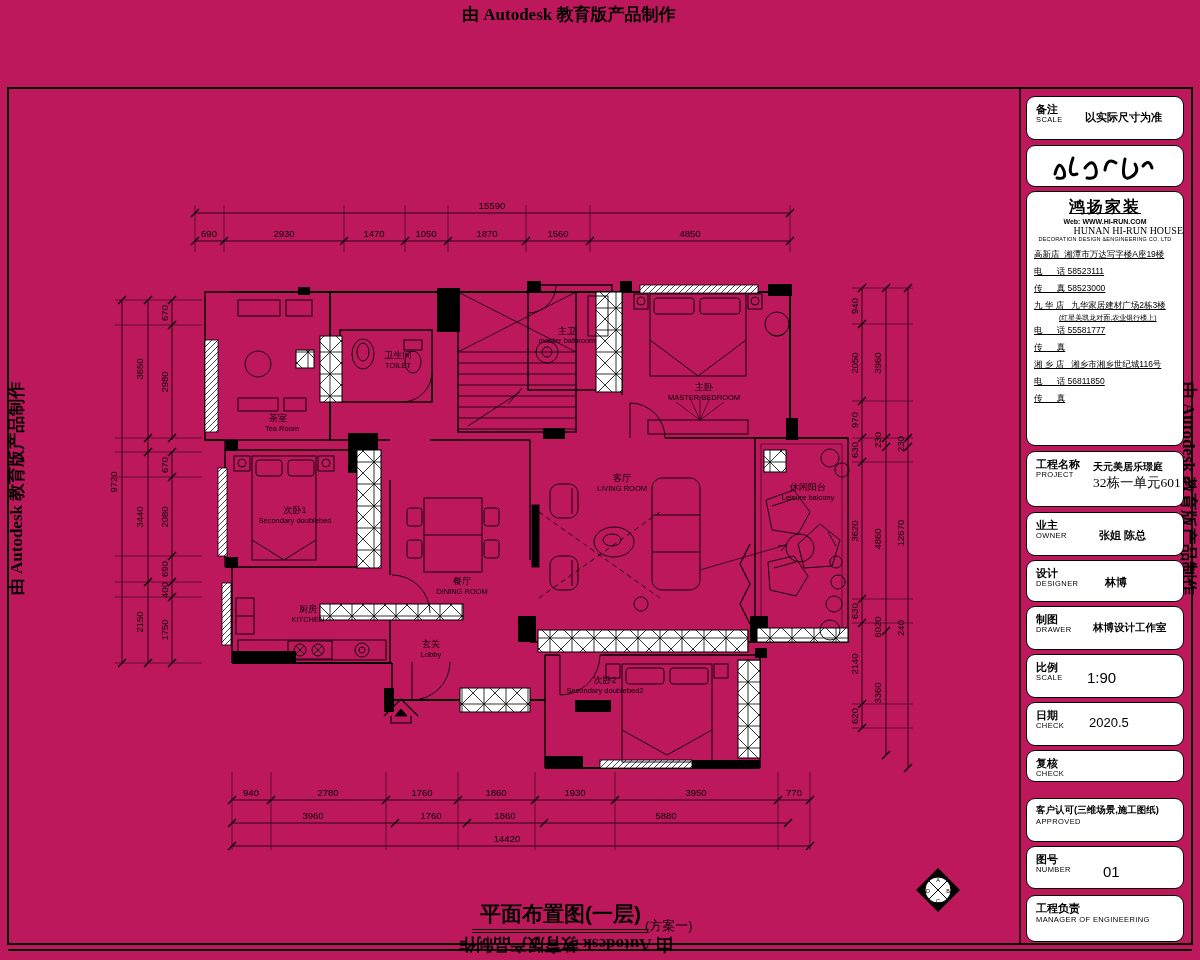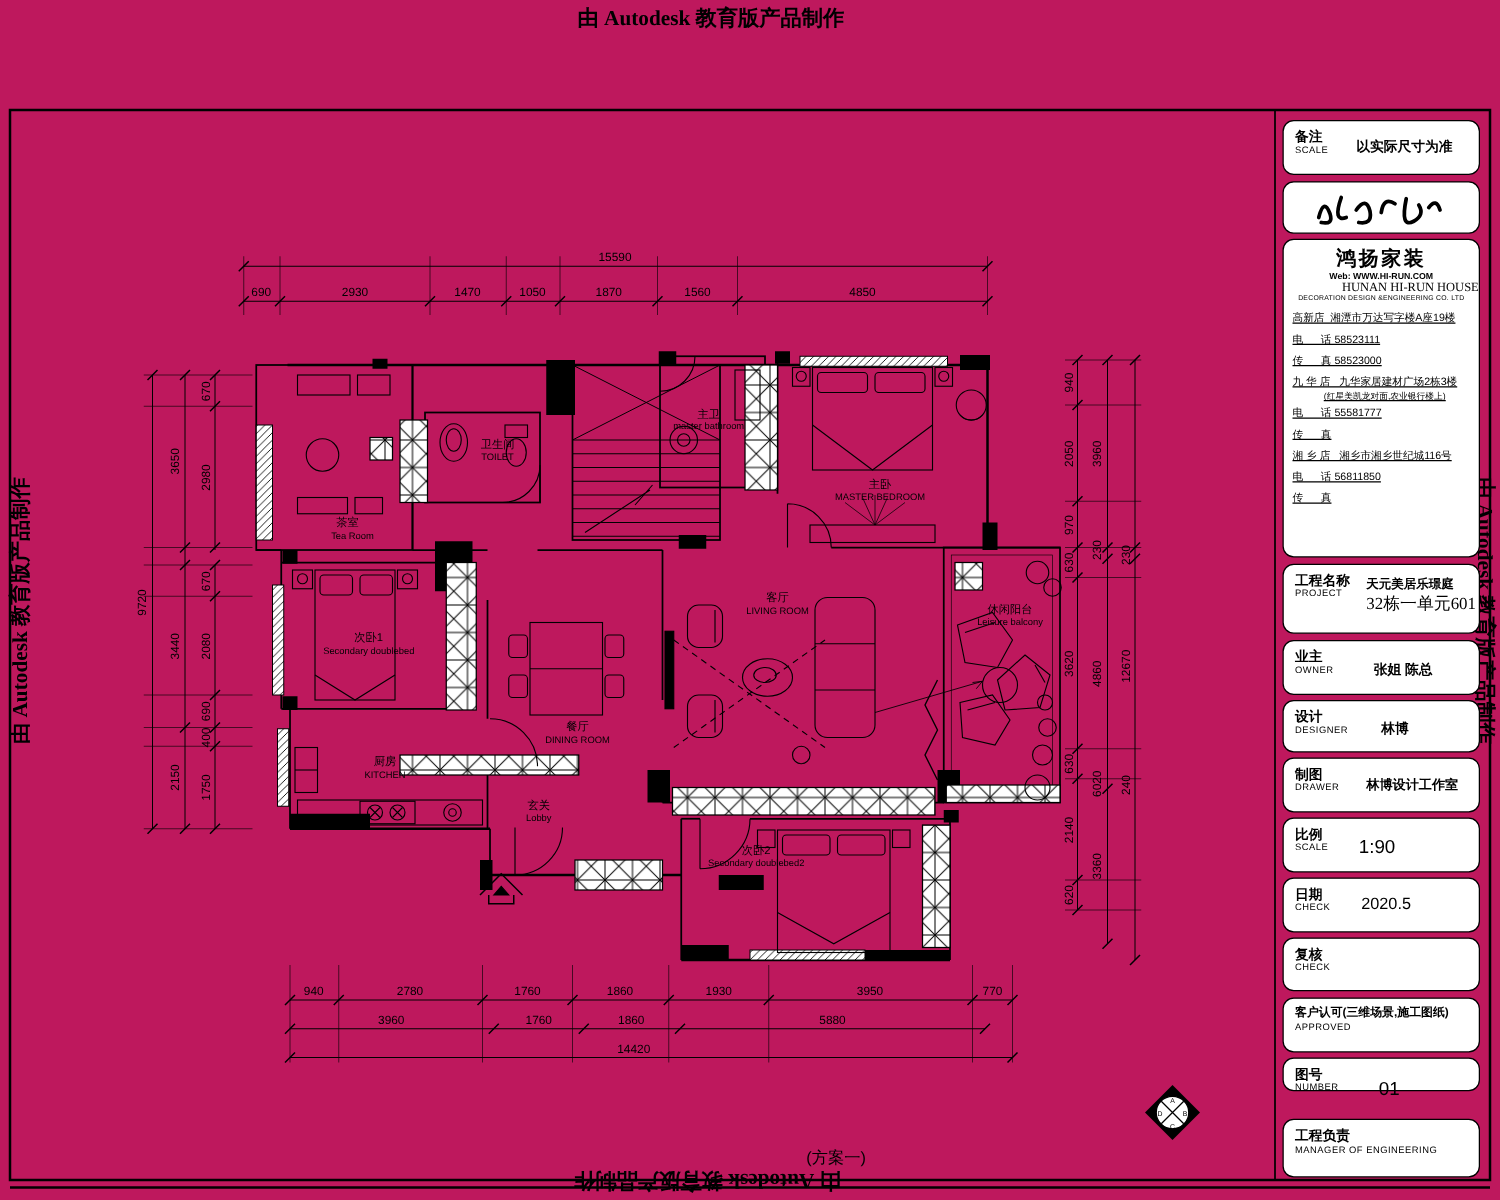--- a/index.html
+++ b/index.html
@@ -19,21 +19,21 @@
   .caption-title{position:absolute;left:472px;top:900px;font-size:21px;font-weight:bold;
       padding:0 8px 1px;border-bottom:4px double #000;}
   .caption-scheme{position:absolute;left:645px;top:917px;font-size:13px;}
 
   
   .tb{position:absolute;left:1026px;width:158px;border:1.5px solid #000;border-radius:9px;
       box-sizing:border-box;background:#fff;}
   .tb-cn{position:absolute;left:9px;top:5px;font-size:11px;font-weight:bold;white-space:nowrap;}
   .tb-en{position:absolute;left:9px;top:18px;font-size:7.5px;letter-spacing:.4px;white-space:nowrap;}
   .tb-val{position:absolute;font-size:11px;font-weight:bold;white-space:nowrap;}
-  .co-name{font-size:16px;font-weight:bold;text-align:center;margin-top:5px;letter-spacing:2px;}
+  .co-name{font-size:16px;font-weight:bold;text-align:center;margin-top:5px;letter-spacing:2px;text-decoration:underline;}
   .co-web{font-size:7px;font-weight:bold;text-align:center;}
   .co-en{font-size:10px;font-weight:normal;text-align:right;font-family:"Liberation Serif",serif;}
   .co-sub{font-size:5.5px;text-align:center;letter-spacing:.2px;}
   .co-lines{margin-top:4px;text-decoration:underline;}
   .co-line{font-size:8.5px;line-height:2.0;white-space:pre;padding-left:7px;}
   .co-line.paren{font-size:7px;line-height:1.1;padding-left:32px;}
 
   
   text.dim{font-family:"Liberation Sans",sans-serif;font-size:9.5px;fill:#000;text-anchor:middle;}
   text.rcn{font-family:"Liberation Sans",sans-serif;font-size:9px;fill:#000;text-anchor:middle;}
@@ -448,40 +448,41 @@
       <div class="tb-en">SCALE</div>
       <div class="tb-val" style="left:60px;top:14px;font-size:15px;font-weight:normal">1:90</div>
     </div>
 
     <div class="tb" style="top:702px;height:44px">
       <div class="tb-cn">日期</div>
       <div class="tb-en">CHECK</div>
       <div class="tb-val" style="left:62px;top:12px;font-size:13px;font-weight:normal">2020.5</div>
     </div>
 
-    <div class="tb" style="top:750px;height:43px">
+    <div class="tb" style="top:750px;height:32px">
       <div class="tb-cn">复核</div>
       <div class="tb-en">CHECK</div>
       <div class="tb-val" style="left:66px;top:14px"></div>
     </div>
 
     <div class="tb" style="top:798px;height:44px">
       <div class="tb-cn" style="font-size:9.5px">客户认可(三维场景,施工图纸)</div>
       <div class="tb-en">APPROVED</div>
       <div class="tb-val" style="left:100px;top:14px"></div>
     </div>
 
-    <div class="tb" style="top:846px;height:27px">
+    <div class="tb" style="top:846px;height:43px">
       <div class="tb-cn">图号</div>
       <div class="tb-en">NUMBER</div>
       <div class="tb-val" style="left:76px;top:16px;font-size:15px;font-weight:normal">01</div>
     </div>
 
     <div class="tb" style="top:895px;height:47px">
       <div class="tb-cn">工程负责</div>
       <div class="tb-en" style="top:19px">MANAGER  OF  ENGINEERING</div>
       <div class="tb-val" style="left:100px;top:20px"></div>
     </div>
   </div>
 
+  <div class="caption-title">平面布置图(一层)</div>
   <div class="caption-scheme">(方案一)</div>
 
 </div>
 
 </body></html>

